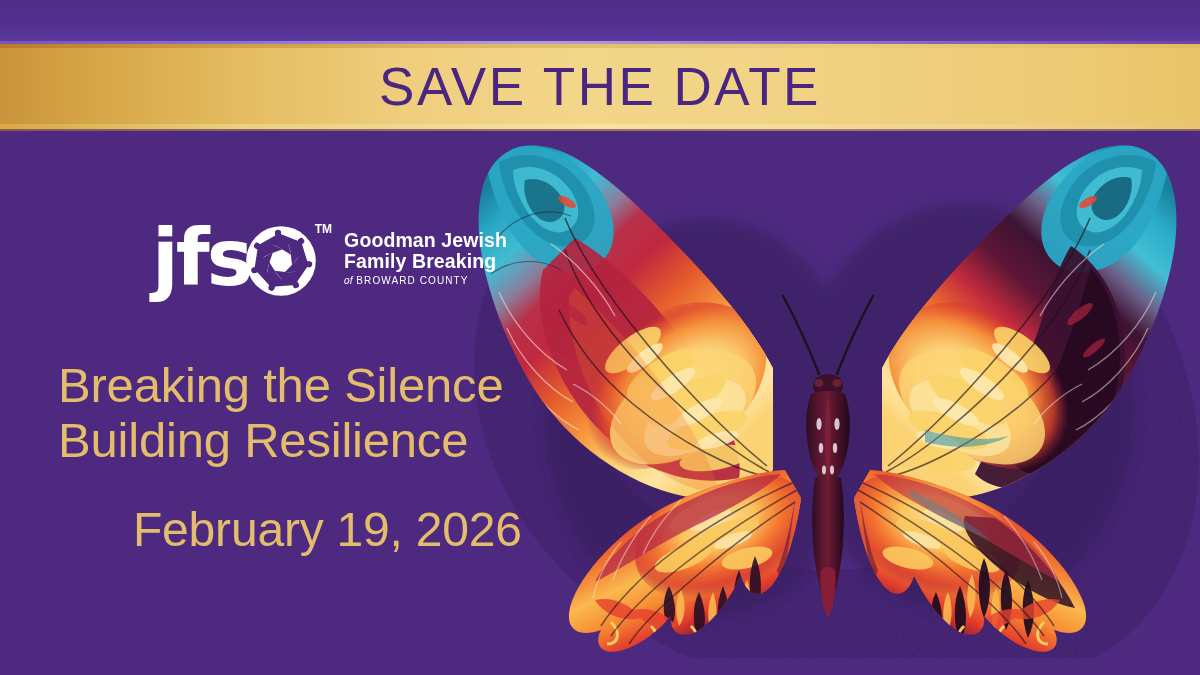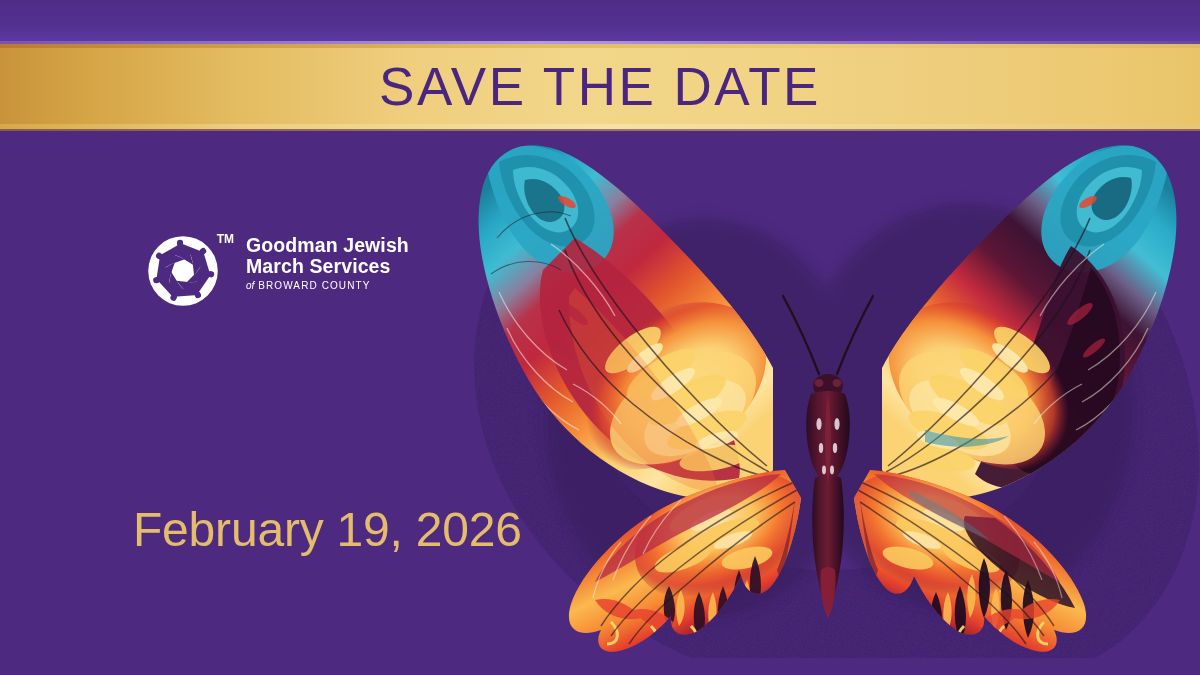--- a/index.html
+++ b/index.html
@@ -62,21 +62,21 @@
   .logo-wrap{
     position:absolute;left:152px;top:218px;
     display:flex;align-items:center;gap:0px;
     z-index:5;
   }
   .jfs-mark{
     color:#ffffff;font-size:78px;font-weight:700;line-height:.78;
     letter-spacing:-3px;
     font-family:"DejaVu Sans",sans-serif;
   }
-  .emblem-box{position:relative;width:74px;height:74px;margin-left:-6px;margin-top:16px;}
+  .emblem-box{position:relative;width:74px;height:74px;margin-left:-6px;margin-top:6px;}
   .emblem-tm{
     position:absolute;right:-14px;top:-2px;
     color:#ffffff;font-size:12px;font-weight:700;
     font-family:"Liberation Sans",sans-serif;
   }
   .org-text{
     margin-left:26px;color:#ffffff;
     line-height:1.12;
   }
   .org-l1,.org-l2{font-size:19.5px;font-weight:700;letter-spacing:.1px;}
@@ -477,20 +477,21 @@
           <ellipse cx="380" cy="330" rx="2.2" ry="5"></ellipse>
           <ellipse cx="369" cy="352" rx="2" ry="4.4"></ellipse>
           <ellipse cx="377" cy="352" rx="2" ry="4.4"></ellipse>
         </g>
         <path d="M373 278 C377 300 377 340 373 366 C369 340 369 300 373 278 Z" fill="#8e2740" opacity="0.5"></path>
       </g>
     </svg>
   </div>
 
   <div class="logo-wrap">
+    <div class="jfs-mark">jfs</div>
     <div class="emblem-box">
       <svg viewBox="0 0 100 100" width="74" height="74" aria-hidden="true">
         <circle cx="50" cy="50" r="47" fill="#ffffff"></circle>
         <g fill="#4d2a80">
           <g transform="translate(50,50)">
             <g>
               <path d="M-4 -38 L26 -26 L10 -22 L14 -8 L-2 -18 L-16 -24 Z"></path>
               <circle cx="-4" cy="-38" r="4.2"></circle>
               <circle cx="26" cy="-26" r="3.6"></circle>
             </g>
@@ -524,21 +525,25 @@
               <circle cx="-4" cy="-38" r="4.2"></circle>
               <circle cx="26" cy="-26" r="3.6"></circle>
             </g>
           </g>
         </g>
       </svg>
       <div class="emblem-tm">TM</div>
     </div>
     <div class="org-text">
       <div class="org-l1">Goodman Jewish</div>
-      <div class="org-l2">March Services</div>
+      <div class="org-l2">Family Breaking</div>
       <div class="org-l3"><span class="it">of</span> <span>BROWARD COUNTY</span></div>
     </div>
   </div>
 
+  <div class="headline">
+    <span class="l1">Breaking the Silence</span>
+    <span class="l2">Building Resilience</span>
+  </div>
 
   <div class="datetxt">February 19, 2026</div>
 
 </div>
 
 </body></html>

